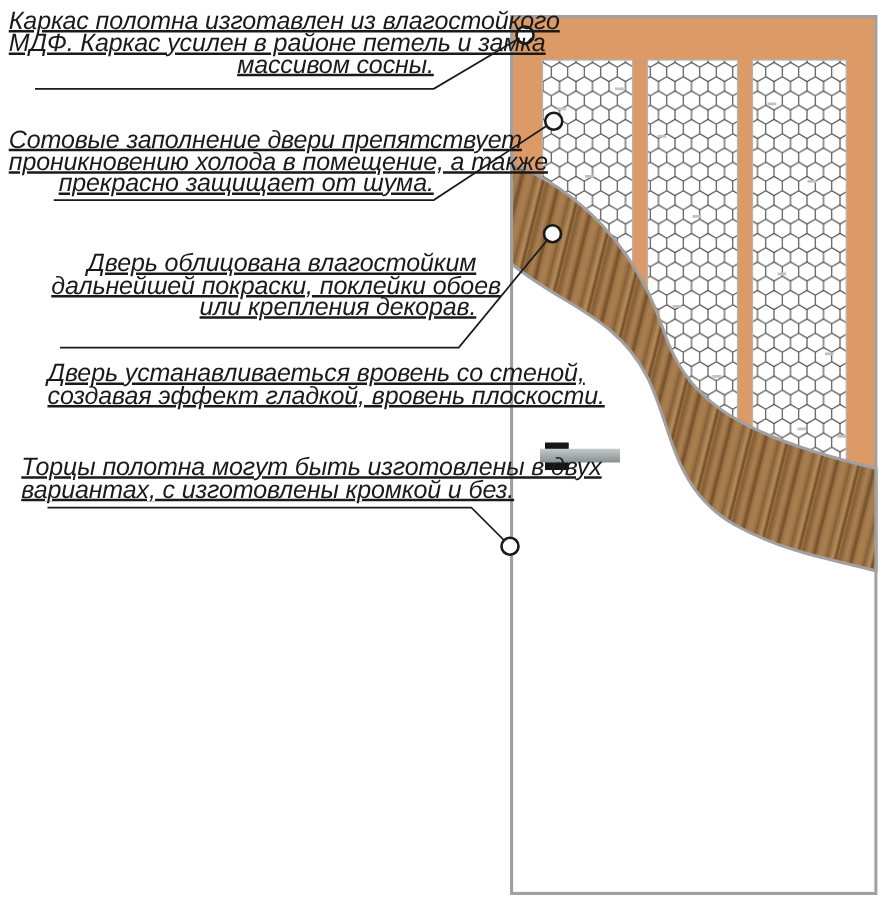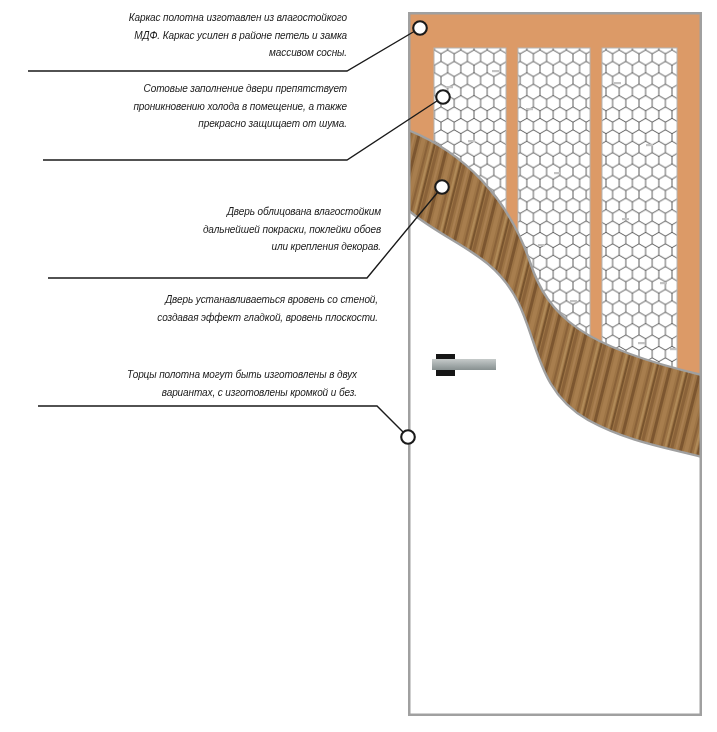--- a/index.html
+++ b/index.html
@@ -7,29 +7,30 @@
     width:717px;height:732px;background:#ffffff;
     font-family:"Liberation Sans","DejaVu Sans",sans-serif;
     position:relative;overflow:hidden;
   }
   .canvas{position:absolute;inset:0;}
   .note{
     position:absolute;
     width:340px;
     text-align:right;
     font-style:italic;
-    font-size:10px;
+    font-size:20px;
     line-height:17.5px;
     color:#1a1a1a;
     letter-spacing:-0.1px;
     z-index:3;
+    text-decoration:underline;
   }
   .note div{white-space:nowrap;}
   #note-frame    {top:9px;   right:370px;}
-  #note-honeycomb{top:80px;  right:370px;}
+  #note-honeycomb{top:104px;  right:370px;}
   #note-facing   {top:203px; right:336px;}
   #note-flush    {top:291px; right:339px;}
   #note-edges    {top:366px; right:360px;}
   .door-wrap{position:absolute;left:408px;top:12px;width:294px;height:704px;z-index:1;}
   .overlay{position:absolute;left:0;top:0;width:717px;height:732px;z-index:2;pointer-events:none;}
 </style>
 </head>
 <body>
 
 <div class="canvas">

